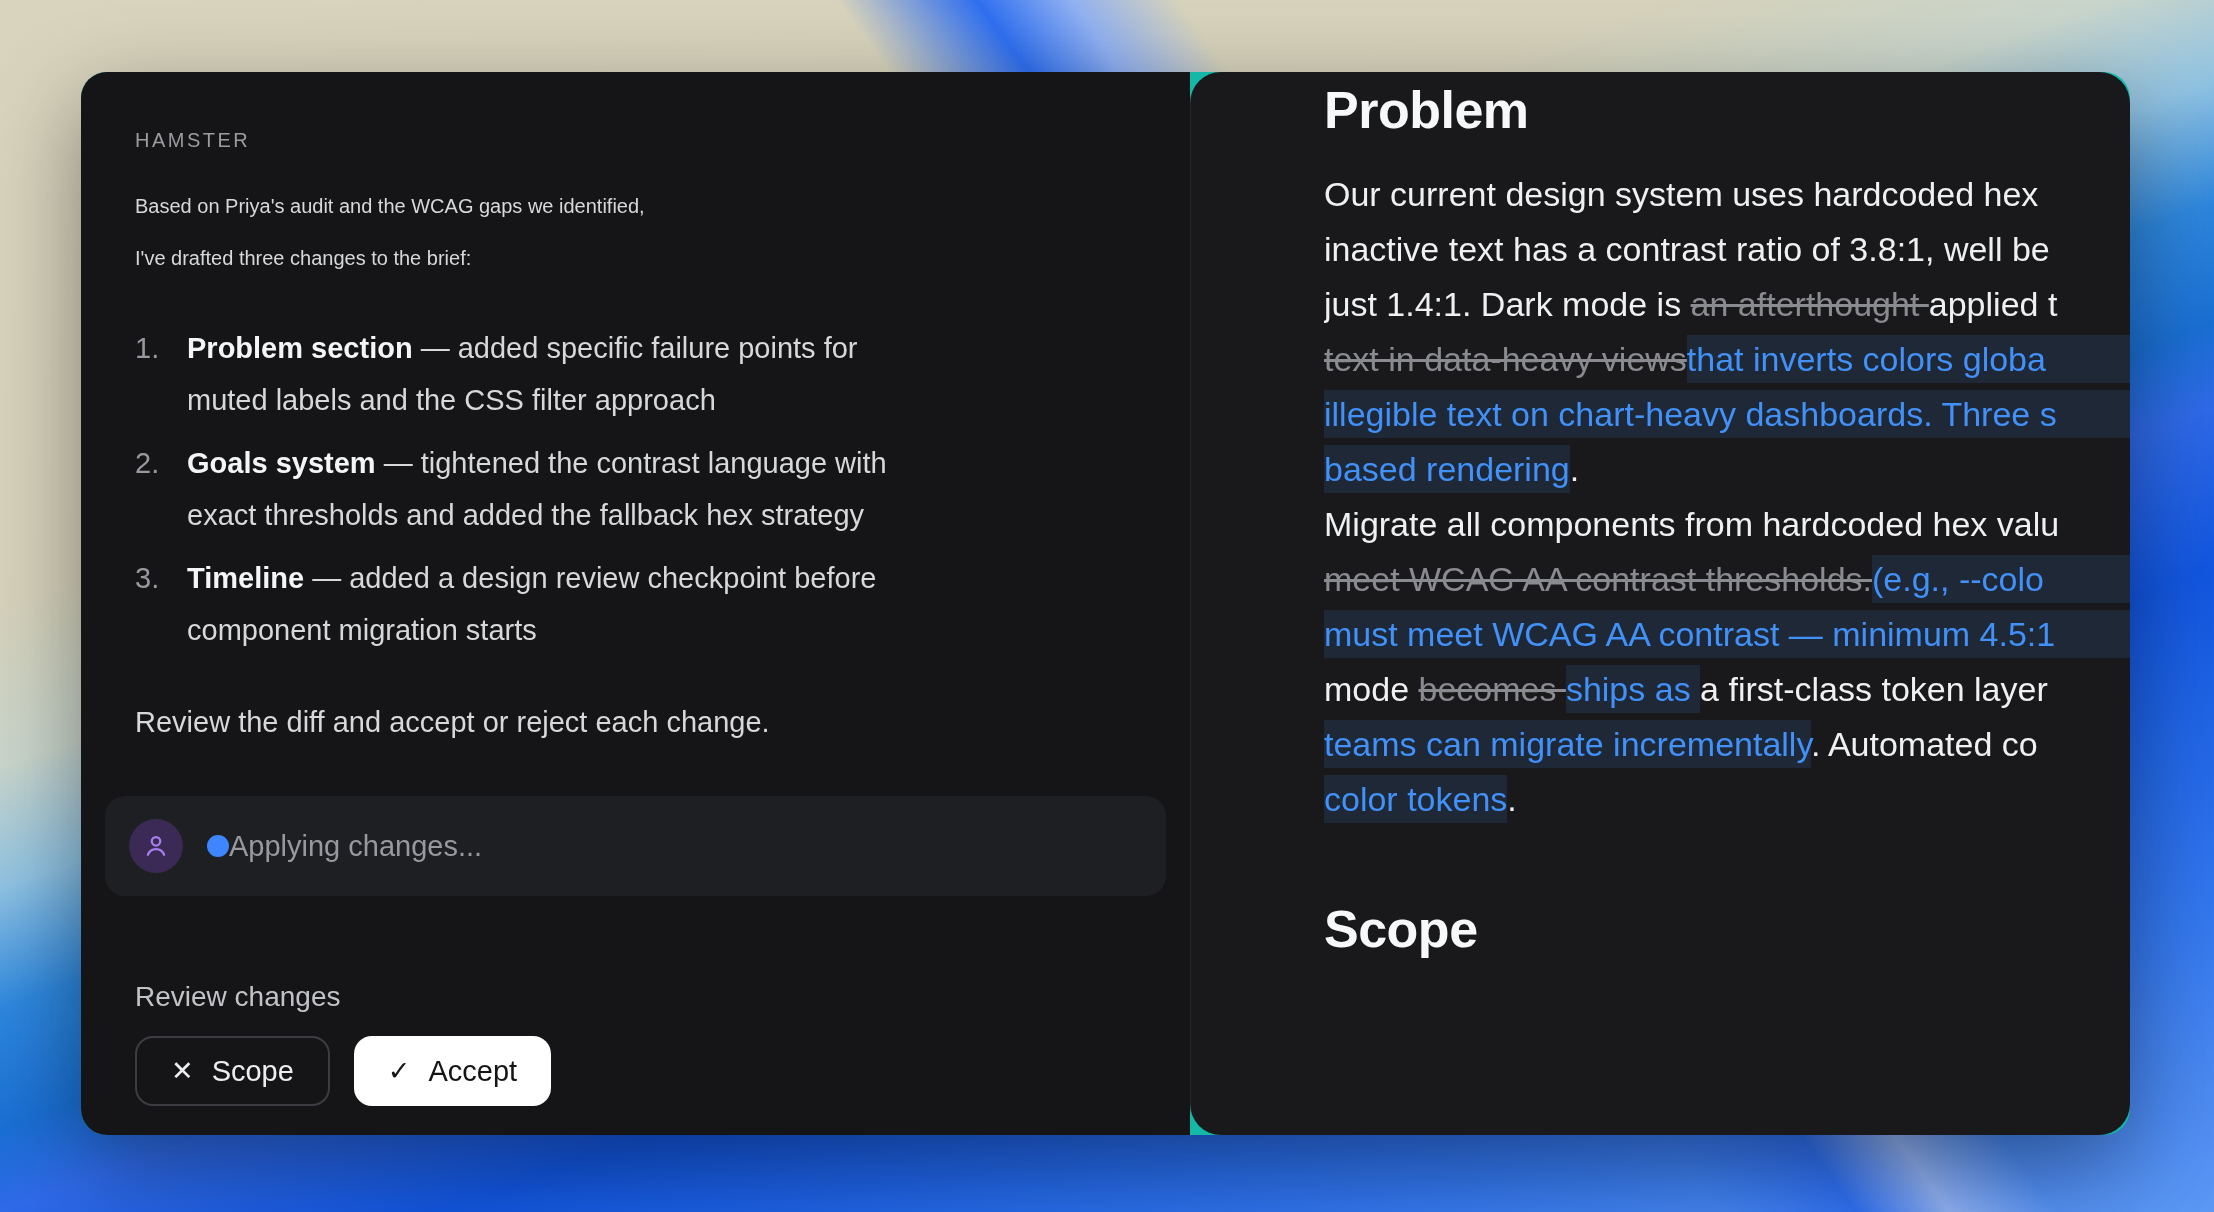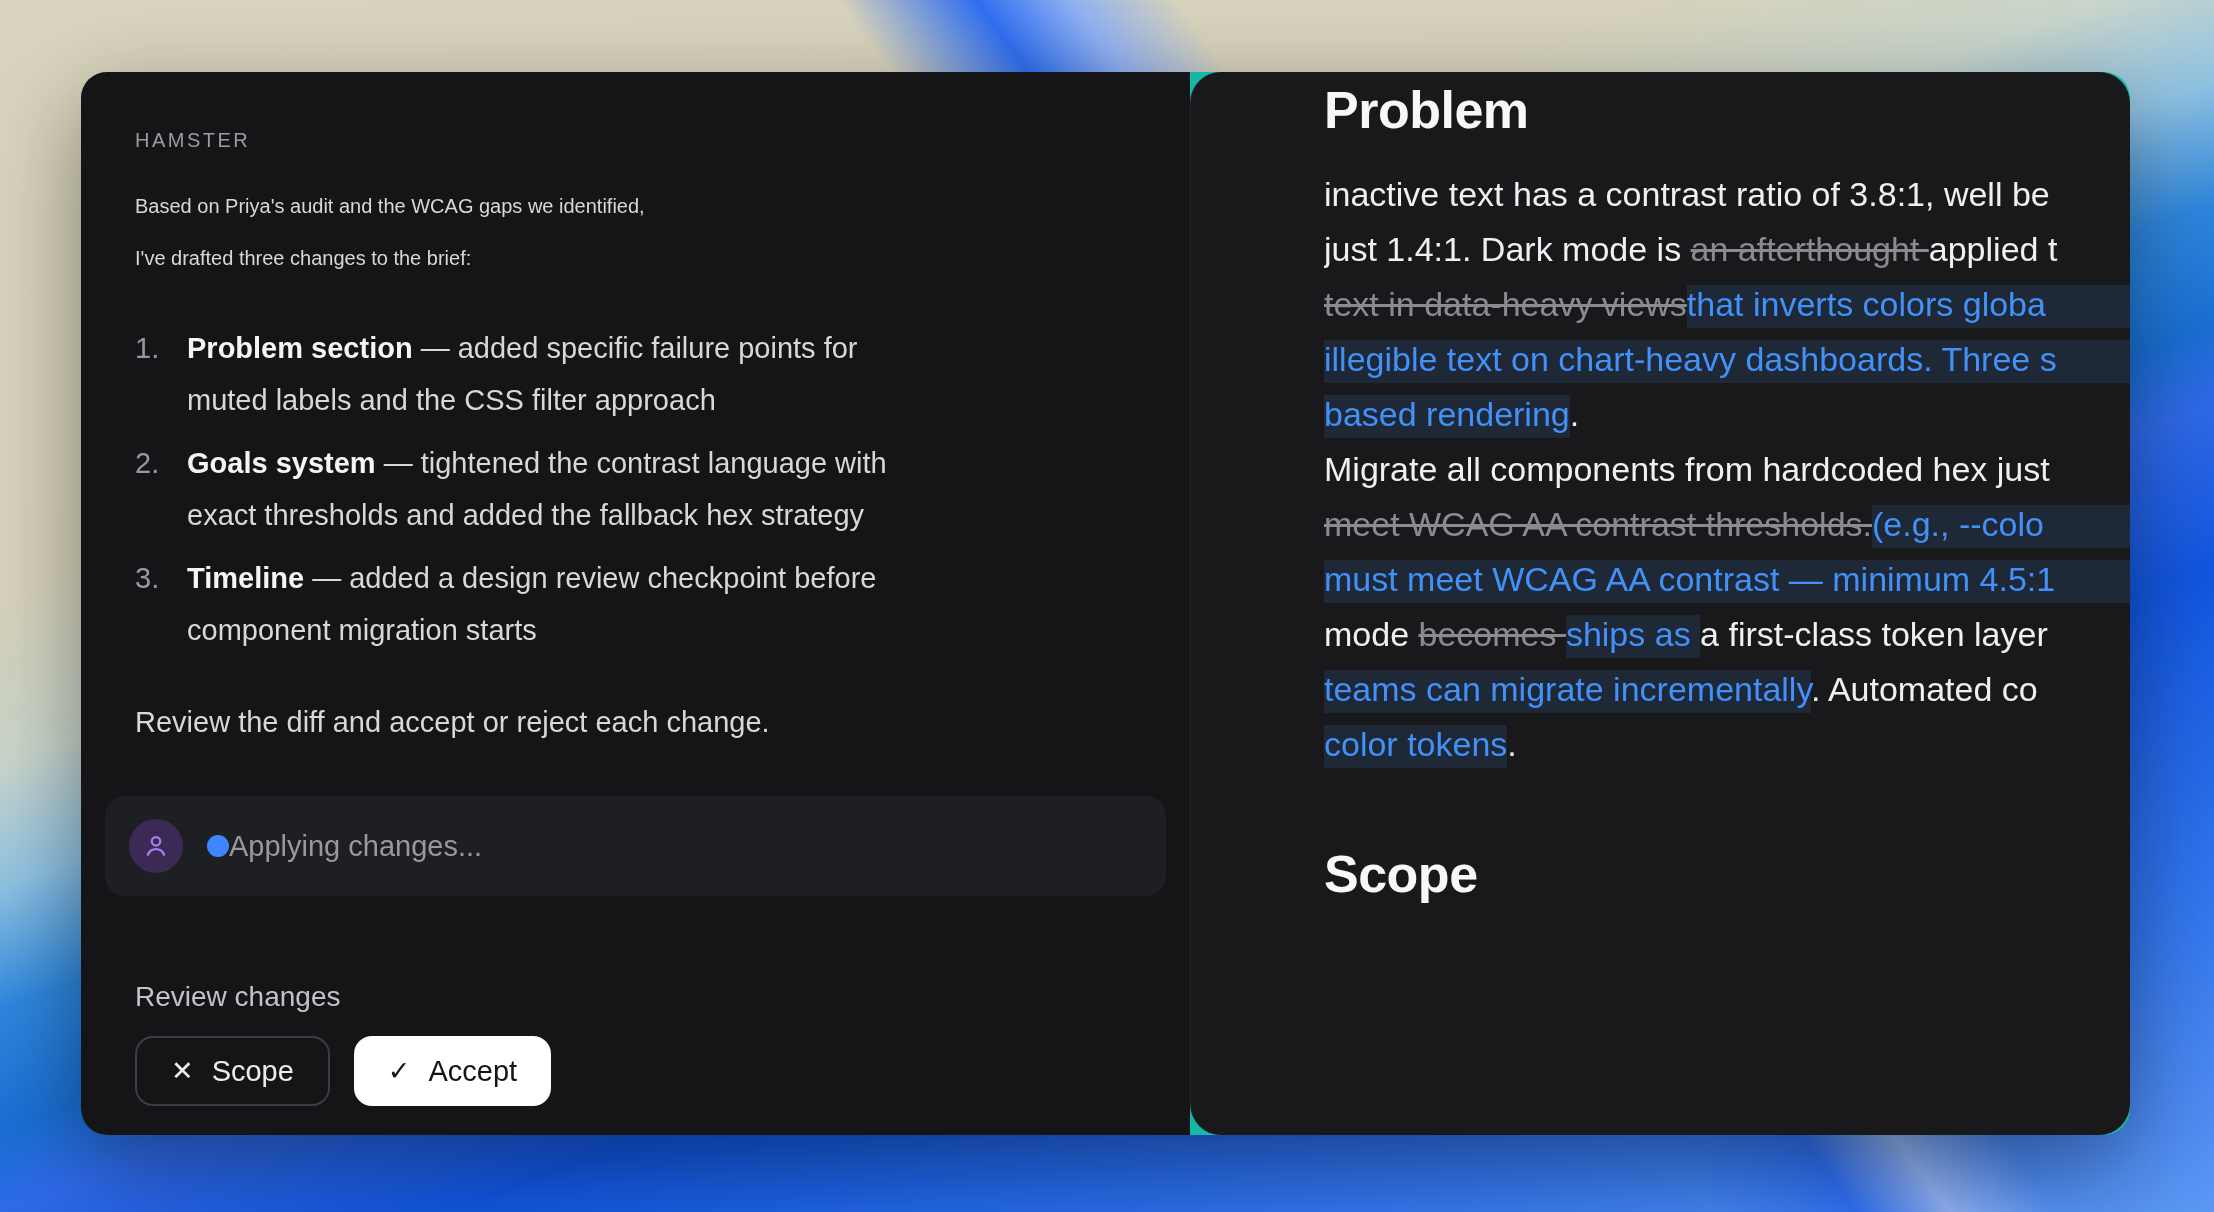--- a/index.html
+++ b/index.html
@@ -60,21 +60,21 @@
   .doc-h { font-size:52px; line-height:55px; font-weight:700; color:#f7f8fa;
     letter-spacing:-0.5px; margin:75px 0 29px; white-space:nowrap; }
   .doc-h.first { margin-top:0; }
   .doc-para { }
   .doc-line { font-size:34px; line-height:55px; white-space:pre; overflow:hidden; }
   .seg.normal { color:#eef0f2; }
   .seg.del { color:var(--deletion-gray,#8a8b90); text-decoration:line-through;
     text-decoration-thickness:3px; }
   .seg.ins { color:var(--accent-blue,#4291f8);
     background:var(--ins-highlight,rgba(66,145,248,0.13));
-    padding-bottom:5px; }
+    padding-top:5px; padding-bottom:5px; }
   .doc-line.cut .seg:last-child { padding-right:160px; }
 </style>
 </head>
 <body>
 
 <div class="wallpaper"></div>
 
 <div class="app-card">
 
   <div class="chat-panel">
@@ -132,28 +132,29 @@
       <button class="btn btn-accept">
         <span class="btn-icon">✓</span>
         <span>Accept</span>
       </button>
     </div>
   </div>
 
   <div class="doc-panel" id="doc-panel">
       <div class="doc-h first">Problem</div>
       <div class="doc-para">
+        <div class="doc-line"><span class="seg normal">Our current design system uses hardcoded hex</span></div>
         <div class="doc-line"><span class="seg normal">inactive text has a contrast ratio of 3.8:1, well be</span></div>
         <div class="doc-line"><span class="seg normal">just 1.4:1. Dark mode is </span><span class="seg del">an afterthought </span><span class="seg normal">applied t</span></div>
         <div class="doc-line cut"><span class="seg del">text in data-heavy views</span><span class="seg ins">that inverts colors globa</span></div>
         <div class="doc-line cut"><span class="seg ins">illegible text on chart-heavy dashboards. Three s</span></div>
         <div class="doc-line"><span class="seg ins">based rendering</span><span class="seg normal">.</span></div>
       </div>
       <div class="doc-para">
-        <div class="doc-line"><span class="seg normal">Migrate all components from hardcoded hex just</span></div>
+        <div class="doc-line"><span class="seg normal">Migrate all components from hardcoded hex valu</span></div>
         <div class="doc-line cut"><span class="seg del">meet WCAG AA contrast thresholds.</span><span class="seg ins">(e.g., --colo</span></div>
         <div class="doc-line cut"><span class="seg ins">must meet WCAG AA contrast — minimum 4.5:1</span></div>
         <div class="doc-line"><span class="seg normal">mode </span><span class="seg del">becomes </span><span class="seg ins">ships as </span><span class="seg normal">a first-class token layer</span></div>
         <div class="doc-line"><span class="seg ins">teams can migrate incrementally</span><span class="seg normal">. Automated co</span></div>
         <div class="doc-line"><span class="seg ins">color tokens</span><span class="seg normal">.</span></div>
       </div>
       <div class="doc-h">Scope</div>
     </div>
 
 </div>

